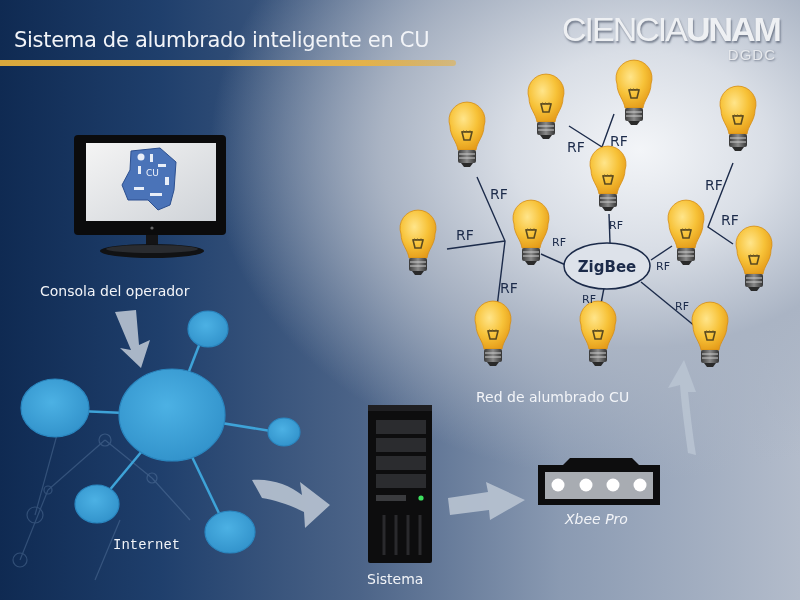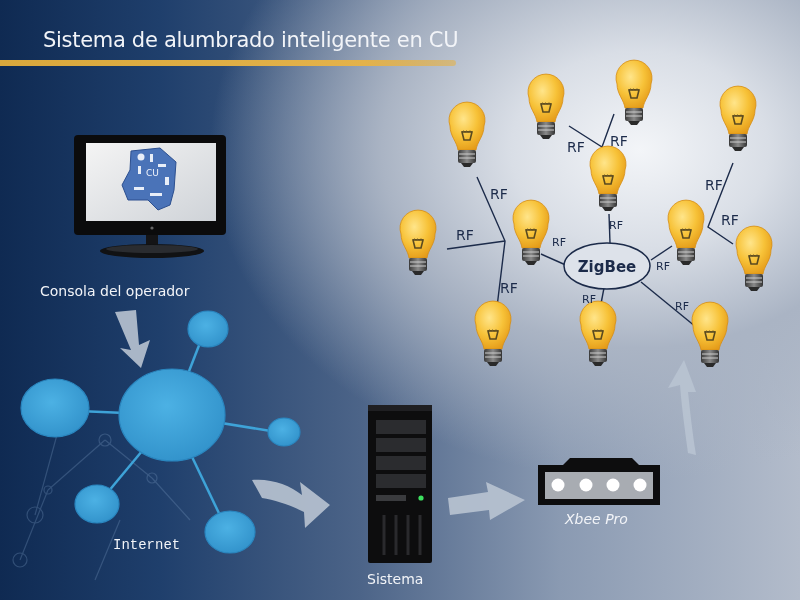--- a/index.html
+++ b/index.html
@@ -1,38 +1,42 @@
 <!DOCTYPE html>
 <html><head>
 <meta charset="utf-8">
 <style>
   html,body{margin:0;padding:0;}
   body{width:800px;height:600px;overflow:hidden;font-family:"DejaVu Sans","Liberation Sans",sans-serif;}
   #stage{position:relative;width:800px;height:600px;overflow:hidden;
     background:
       radial-gradient(ellipse 430px 330px at 640px 150px, #f3f5f8 0%, #d9dee6 30%, #aab4c4 60%, rgba(110,128,156,0) 100%),
       linear-gradient(90deg,#0f2a52 0%,#1f3f6c 20%,#4c6488 45%,#8a9ab2 70%,#b3bccb 100%);}
-  #title{position:absolute;left:14px;top:28px;color:#f2f4f8;font-size:21px;letter-spacing:-0.3px;font-family:"DejaVu Sans",sans-serif;margin-left:29px;}
+  #title{position:absolute;left:14px;top:28px;color:#f2f4f8;font-size:21px;letter-spacing:-0.3px;font-family:"DejaVu Sans",sans-serif;}
   #title-bar{position:absolute;left:0;top:60px;width:456px;height:6px;background:linear-gradient(90deg,#d9a83c,#e4b24a 80%,rgba(228,178,74,0.6));border-radius:0 3px 3px 0;}
   #logo{position:absolute;left:562px;top:10px;width:230px;height:56px;}
   #logo .brand{position:absolute;left:0;top:0;font-size:34px;letter-spacing:-2px;color:#eef0f3;text-shadow:1px 2px 2px rgba(60,70,90,0.6);font-family:"Liberation Sans",sans-serif;white-space:nowrap;}
   #logo .brand b{font-weight:bold;}
   #logo .sub{position:absolute;right:16px;top:36px;font-size:15px;letter-spacing:1px;color:#e6e8ec;text-shadow:1px 1px 2px rgba(60,70,90,0.6);font-family:"Liberation Sans",sans-serif;}
   .label{position:absolute;color:#f2f4f8;font-size:14px;white-space:nowrap;font-family:"DejaVu Sans",sans-serif;}
   svg#diagram{position:absolute;left:0;top:0;}
   .rf{font-family:"DejaVu Sans",sans-serif;fill:#1c2b4a;}
 </style>
 </head>
 <body>
 
 <div id="stage">
 
   <div id="title">Sistema de alumbrado inteligente en CU</div>
   <div id="title-bar"></div>
 
+  <div id="logo">
+    <div class="brand"><span>CIENCIA</span><b>UNAM</b></div>
+    <div class="sub">DGDC</div>
+  </div>
 
   <svg id="diagram" width="800" height="600" viewBox="0 0 800 600">
     <defs>
       <radialGradient id="glassGrad" cx="0.4" cy="0.35" r="0.7">
         <stop offset="0" stop-color="#ffe58a"></stop>
         <stop offset="0.55" stop-color="#f7c238"></stop>
         <stop offset="1" stop-color="#e49a18"></stop>
       </radialGradient>
       <linearGradient id="baseGrad" x1="0" y1="0" x2="1" y2="0">
         <stop offset="0" stop-color="#3a3a3a"></stop>
@@ -188,14 +192,15 @@
       <text class="rf" x="675" y="310" font-size="11">RF</text>
       <text class="rf" x="705" y="190" font-size="14">RF</text>
       <text class="rf" x="721" y="225" font-size="14">RF</text>
     </g>
   </svg>
 
   <div class="label" style="left:40px;top:283px;">Consola del operador</div>
   <div class="label" style="left:113px;top:537px;font-family:Liberation Mono, monospace;">Internet</div>
   <div class="label" style="left:367px;top:571px;">Sistema</div>
   <div class="label" style="left:565px;top:511px;font-style:italic;">Xbee Pro</div>
+  <div class="label" style="left:476px;top:389px;">Red de alumbrado CU</div>
 
 </div>
 
 </body></html>

